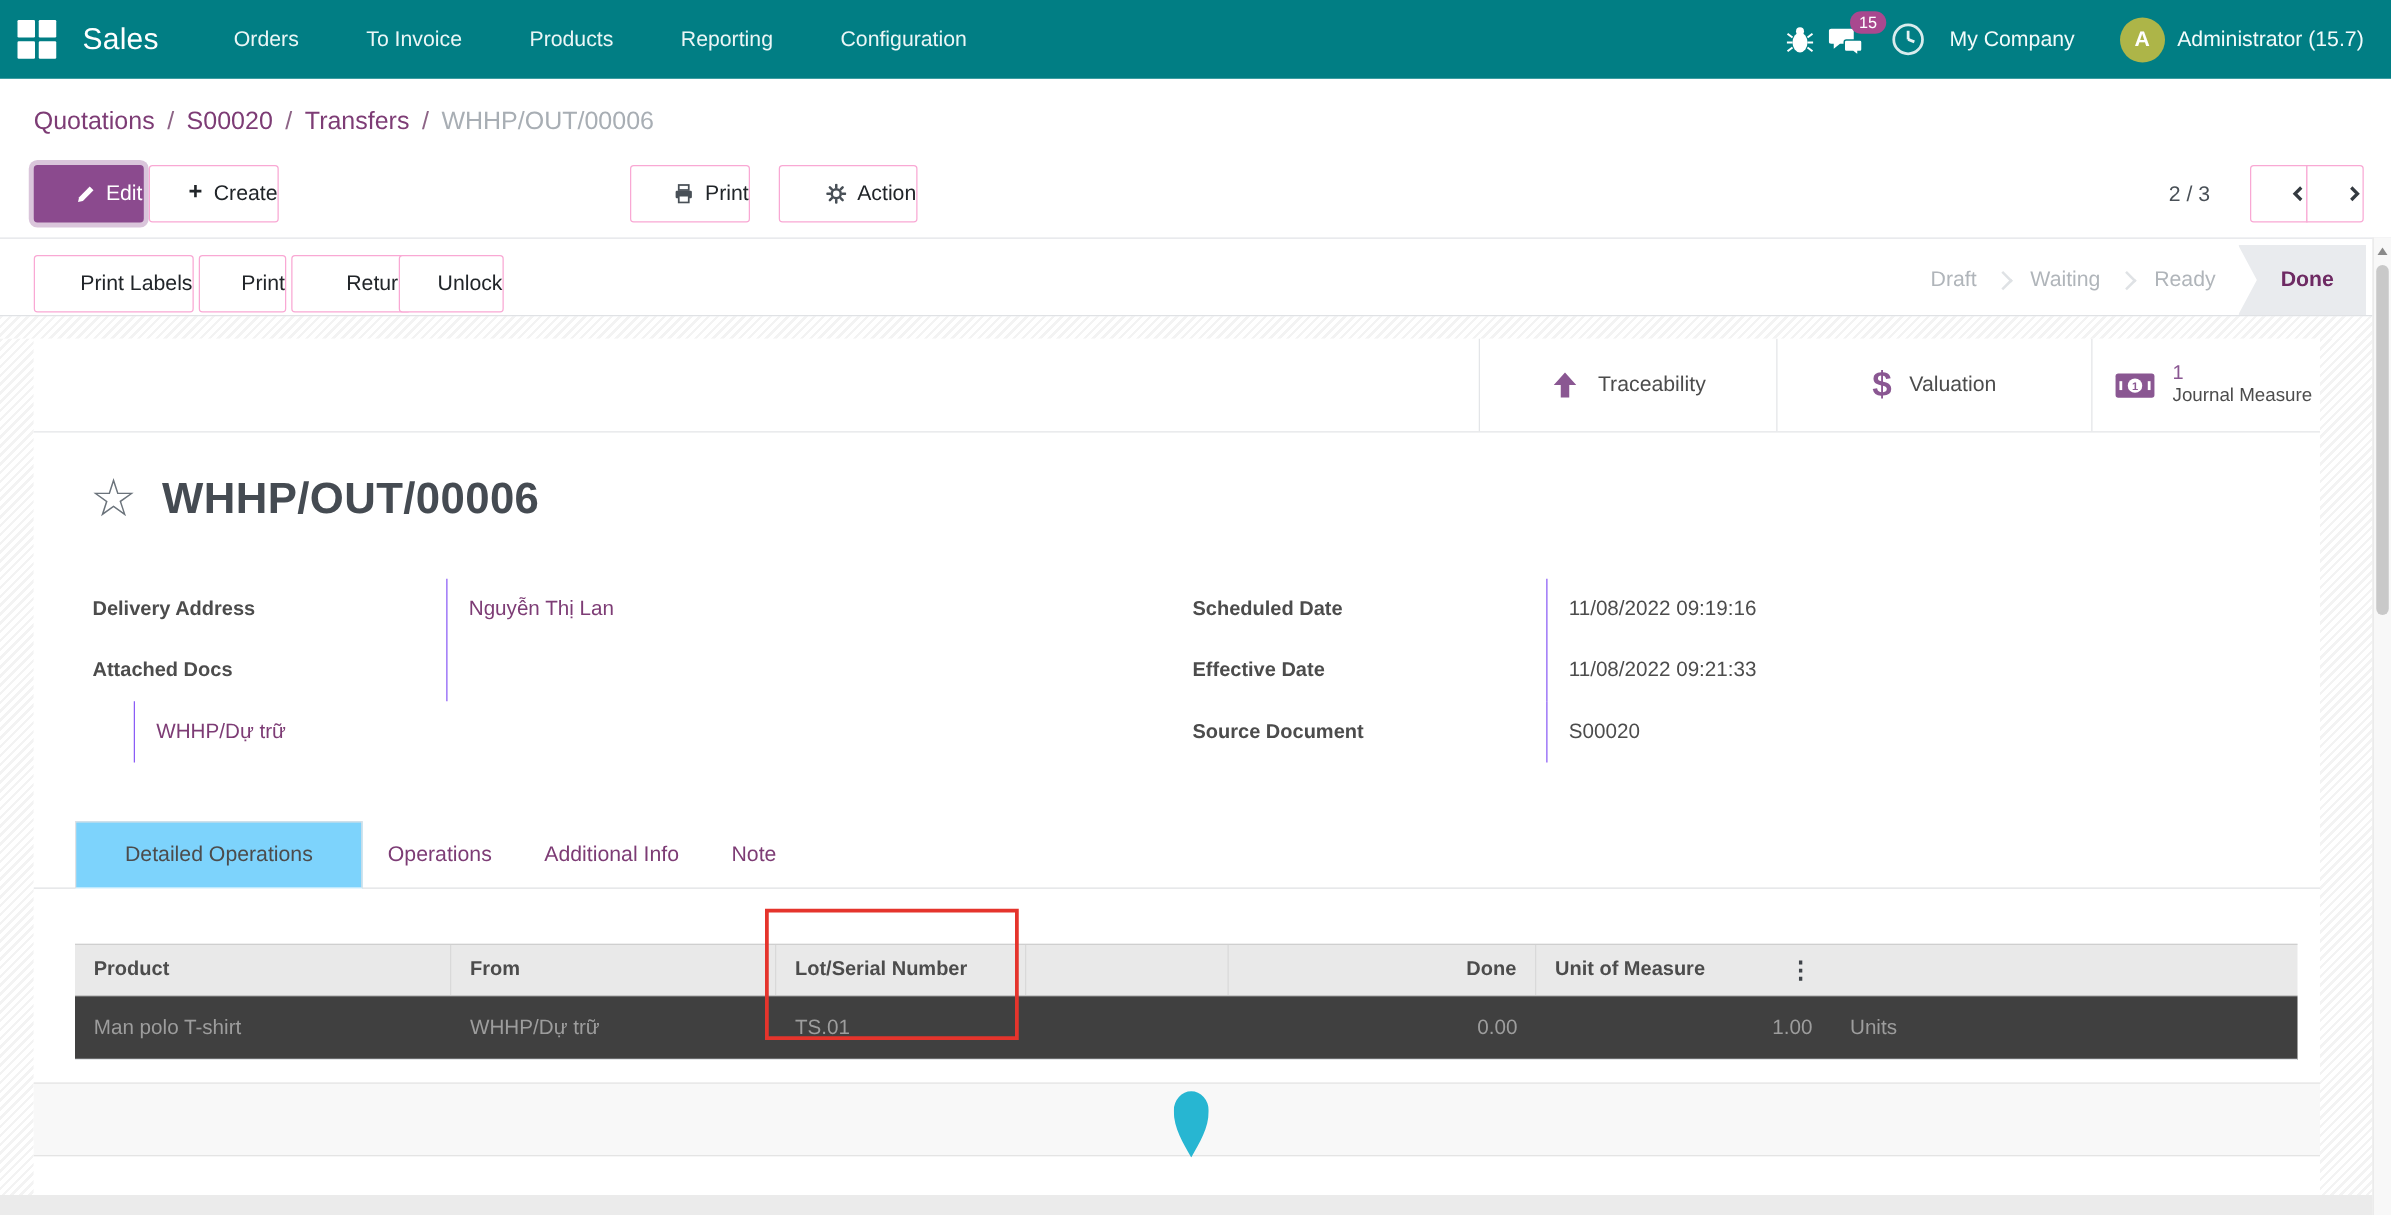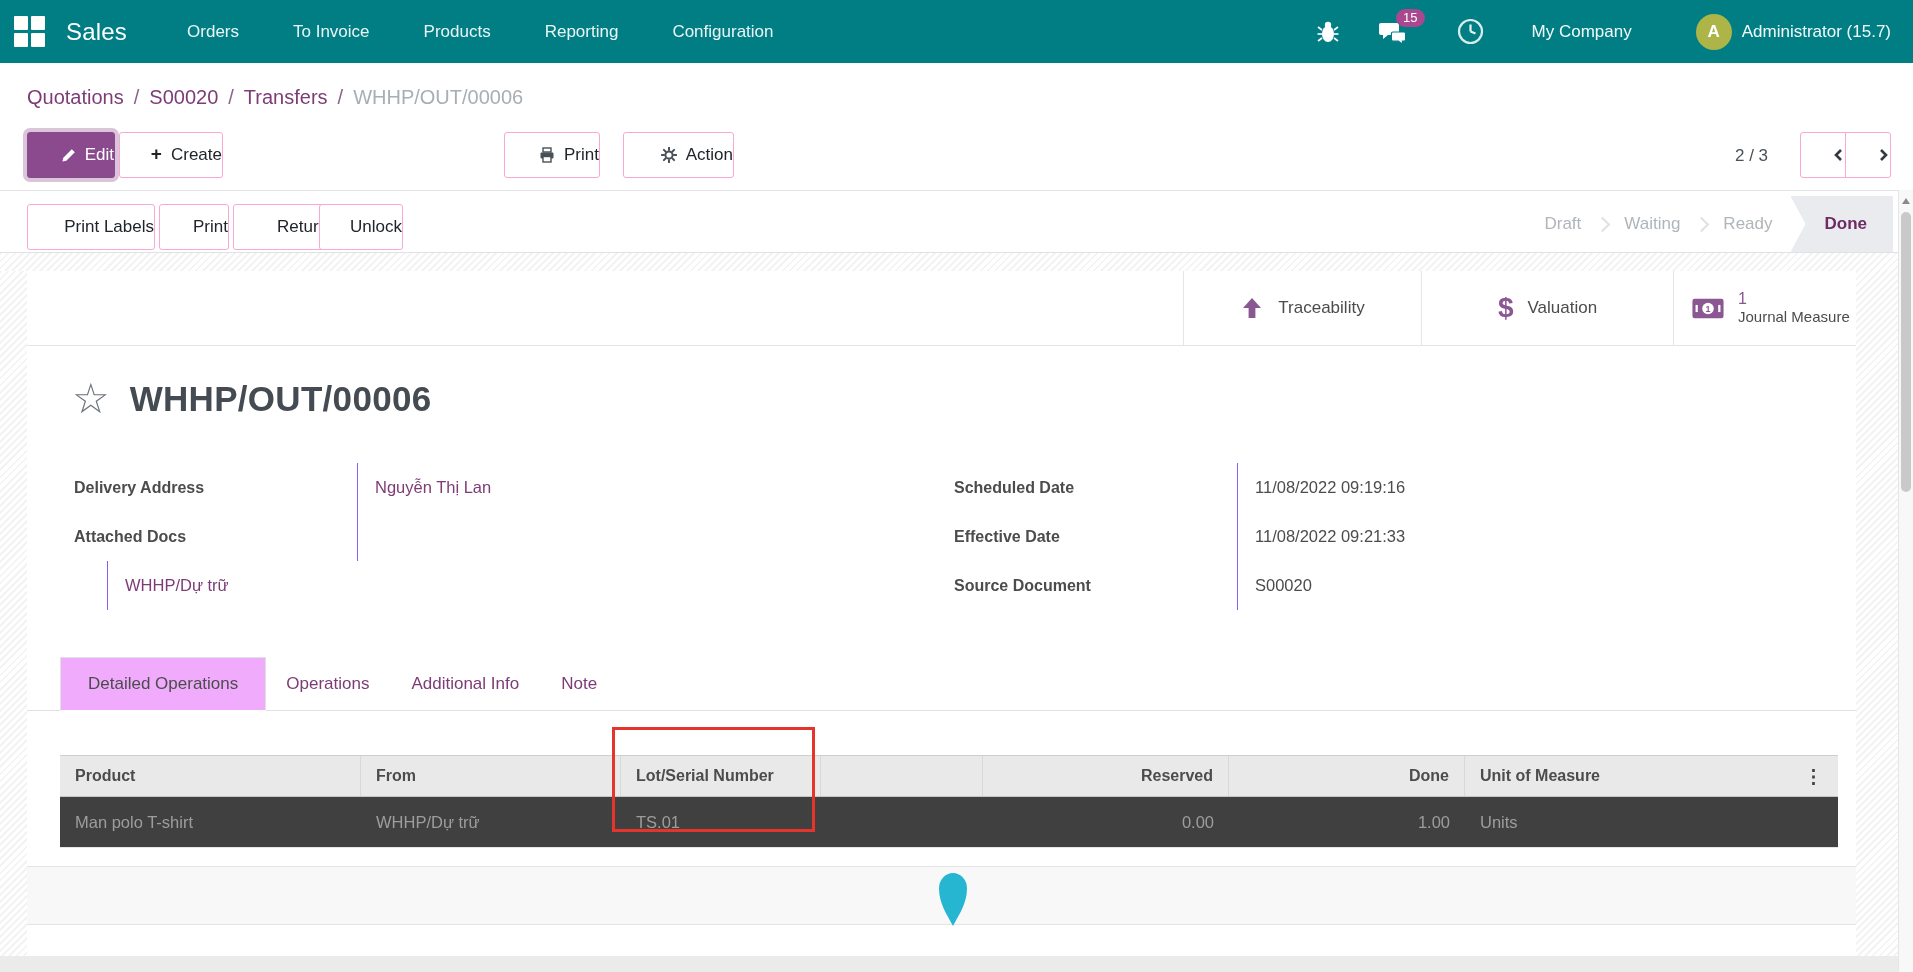--- a/index.html
+++ b/index.html
@@ -8,21 +8,21 @@
 
   
   .navbar { position:absolute; top:0; left:0; width:100%; height:63px; background:#017e84;
             display:flex; align-items:center; color:#fff; }
   .nav-left { display:flex; align-items:center; padding-left:14px; }
   .apps-icon { width:32px; height:32px; display:grid; grid-template-columns:14px 14px; grid-template-rows:14px 14px; gap:3px; }
   .apps-icon span { background:#fff; border-radius:1px; }
   .brand { font-size:24px; font-weight:normal; margin-left:20px; letter-spacing:.2px; }
   .nav-menu { display:flex; align-items:center; margin-left:60px; gap:54px; }
   .nav-item { font-size:17px; color:#eaf6f6; cursor:pointer; white-space:nowrap; }
-  .nav-right { margin-left:auto; display:flex; align-items:center; gap:40px; padding-right:22px; }
+  .nav-right { margin-left:auto; display:flex; align-items:center; gap:12px; padding-right:22px; }
   .nav-ico { position:relative; display:flex; align-items:center; }
   .badge { position:absolute; top:-11px; right:-18px; background:#a9488f; color:#fff; font-size:13px;
            padding:1px 7px 2px; border-radius:10px; line-height:15px; }
   .nav-text { font-size:17px; color:#f2fbfb; }
   .avatar { width:36px; height:36px; border-radius:50%; background:#adb548; color:#fff; font-size:17px;
             display:flex; align-items:center; justify-content:center; font-weight:bold; }
   .user-wrap { display:flex; align-items:center; gap:10px; }
 
   
   .breadcrumb { position:absolute; top:86px; left:27px; font-size:20px; color:#7d3c75; display:flex; gap:10px; align-items:baseline;}
@@ -88,21 +88,21 @@
   .fg-left  { left:33px;  top:192px; }
   .fg-right { left:913px; top:192px; }
   .flabel { height:49px; display:flex; align-items:center; font-size:16px; font-weight:bold; color:#4c4c4c; padding-left:14px; }
   .fvalue { height:49px; display:flex; align-items:center; font-size:16.5px; color:#4c4c4c;
             border-left:1px solid #8b5cf6; padding-left:17px;margin-left:47px; }
   .fvalue.link { color:#7d3c75; cursor:pointer; }
 
   
   .tabs { position:absolute; top:386px; left:33px; height:54px; display:flex; align-items:center; z-index:2; }
   .tabs-underline { position:absolute; top:439px; left:0; width:100%; height:1px; background:#dfe1e4; }
-  .tab-active { height:54px; display:flex; align-items:center; padding:0 27px; background:#f0abfc;
+  .tab-active { height:54px; display:flex; align-items:center; padding:0 39px; background:#7dd3fc;
                 border:1px solid #dfe1e4; border-bottom:1px solid #fff; font-size:17px; color:#4c4c4c;
                 position:relative; z-index:3; cursor:pointer; }
   .tab { font-size:17px; color:#7d3c75; margin-left:42px; cursor:pointer; }
   .tab.first { margin-left:20px; }
 
   
   .optable { position:absolute; top:484px; left:33px; width:1778px; }
   .t-head { display:grid; grid-template-columns:301px 260px 200px 162px 246px 236px 373px;
             background:#e9e9e9; border-top:1px solid #cfcfcf; border-bottom:1px solid #c6c6c6; height:42px; }
   .th { display:flex; align-items:center; font-size:16px; font-weight:bold; color:#4c4c4c;
@@ -325,21 +325,20 @@
       <div class="tab">Additional Info</div>
       <div class="tab">Note</div>
     </div>
 
     <div class="optable">
       <div class="t-head">
         <div class="th">Product</div>
         <div class="th">From</div>
         <div class="th">Lot/Serial Number</div>
         <div class="th"></div>
-        <div class="th num">Reserved</div>
         <div class="th num">Done</div>
         <div class="th uom">
           <span>Unit of Measure</span>
           <span class="dots">⋮</span>
         </div>
       </div>
       <div class="t-row">
         <div class="td">Man polo T-shirt</div>
         <div class="td">WHHP/Dự trữ</div>
         <div class="td">TS.01</div>

